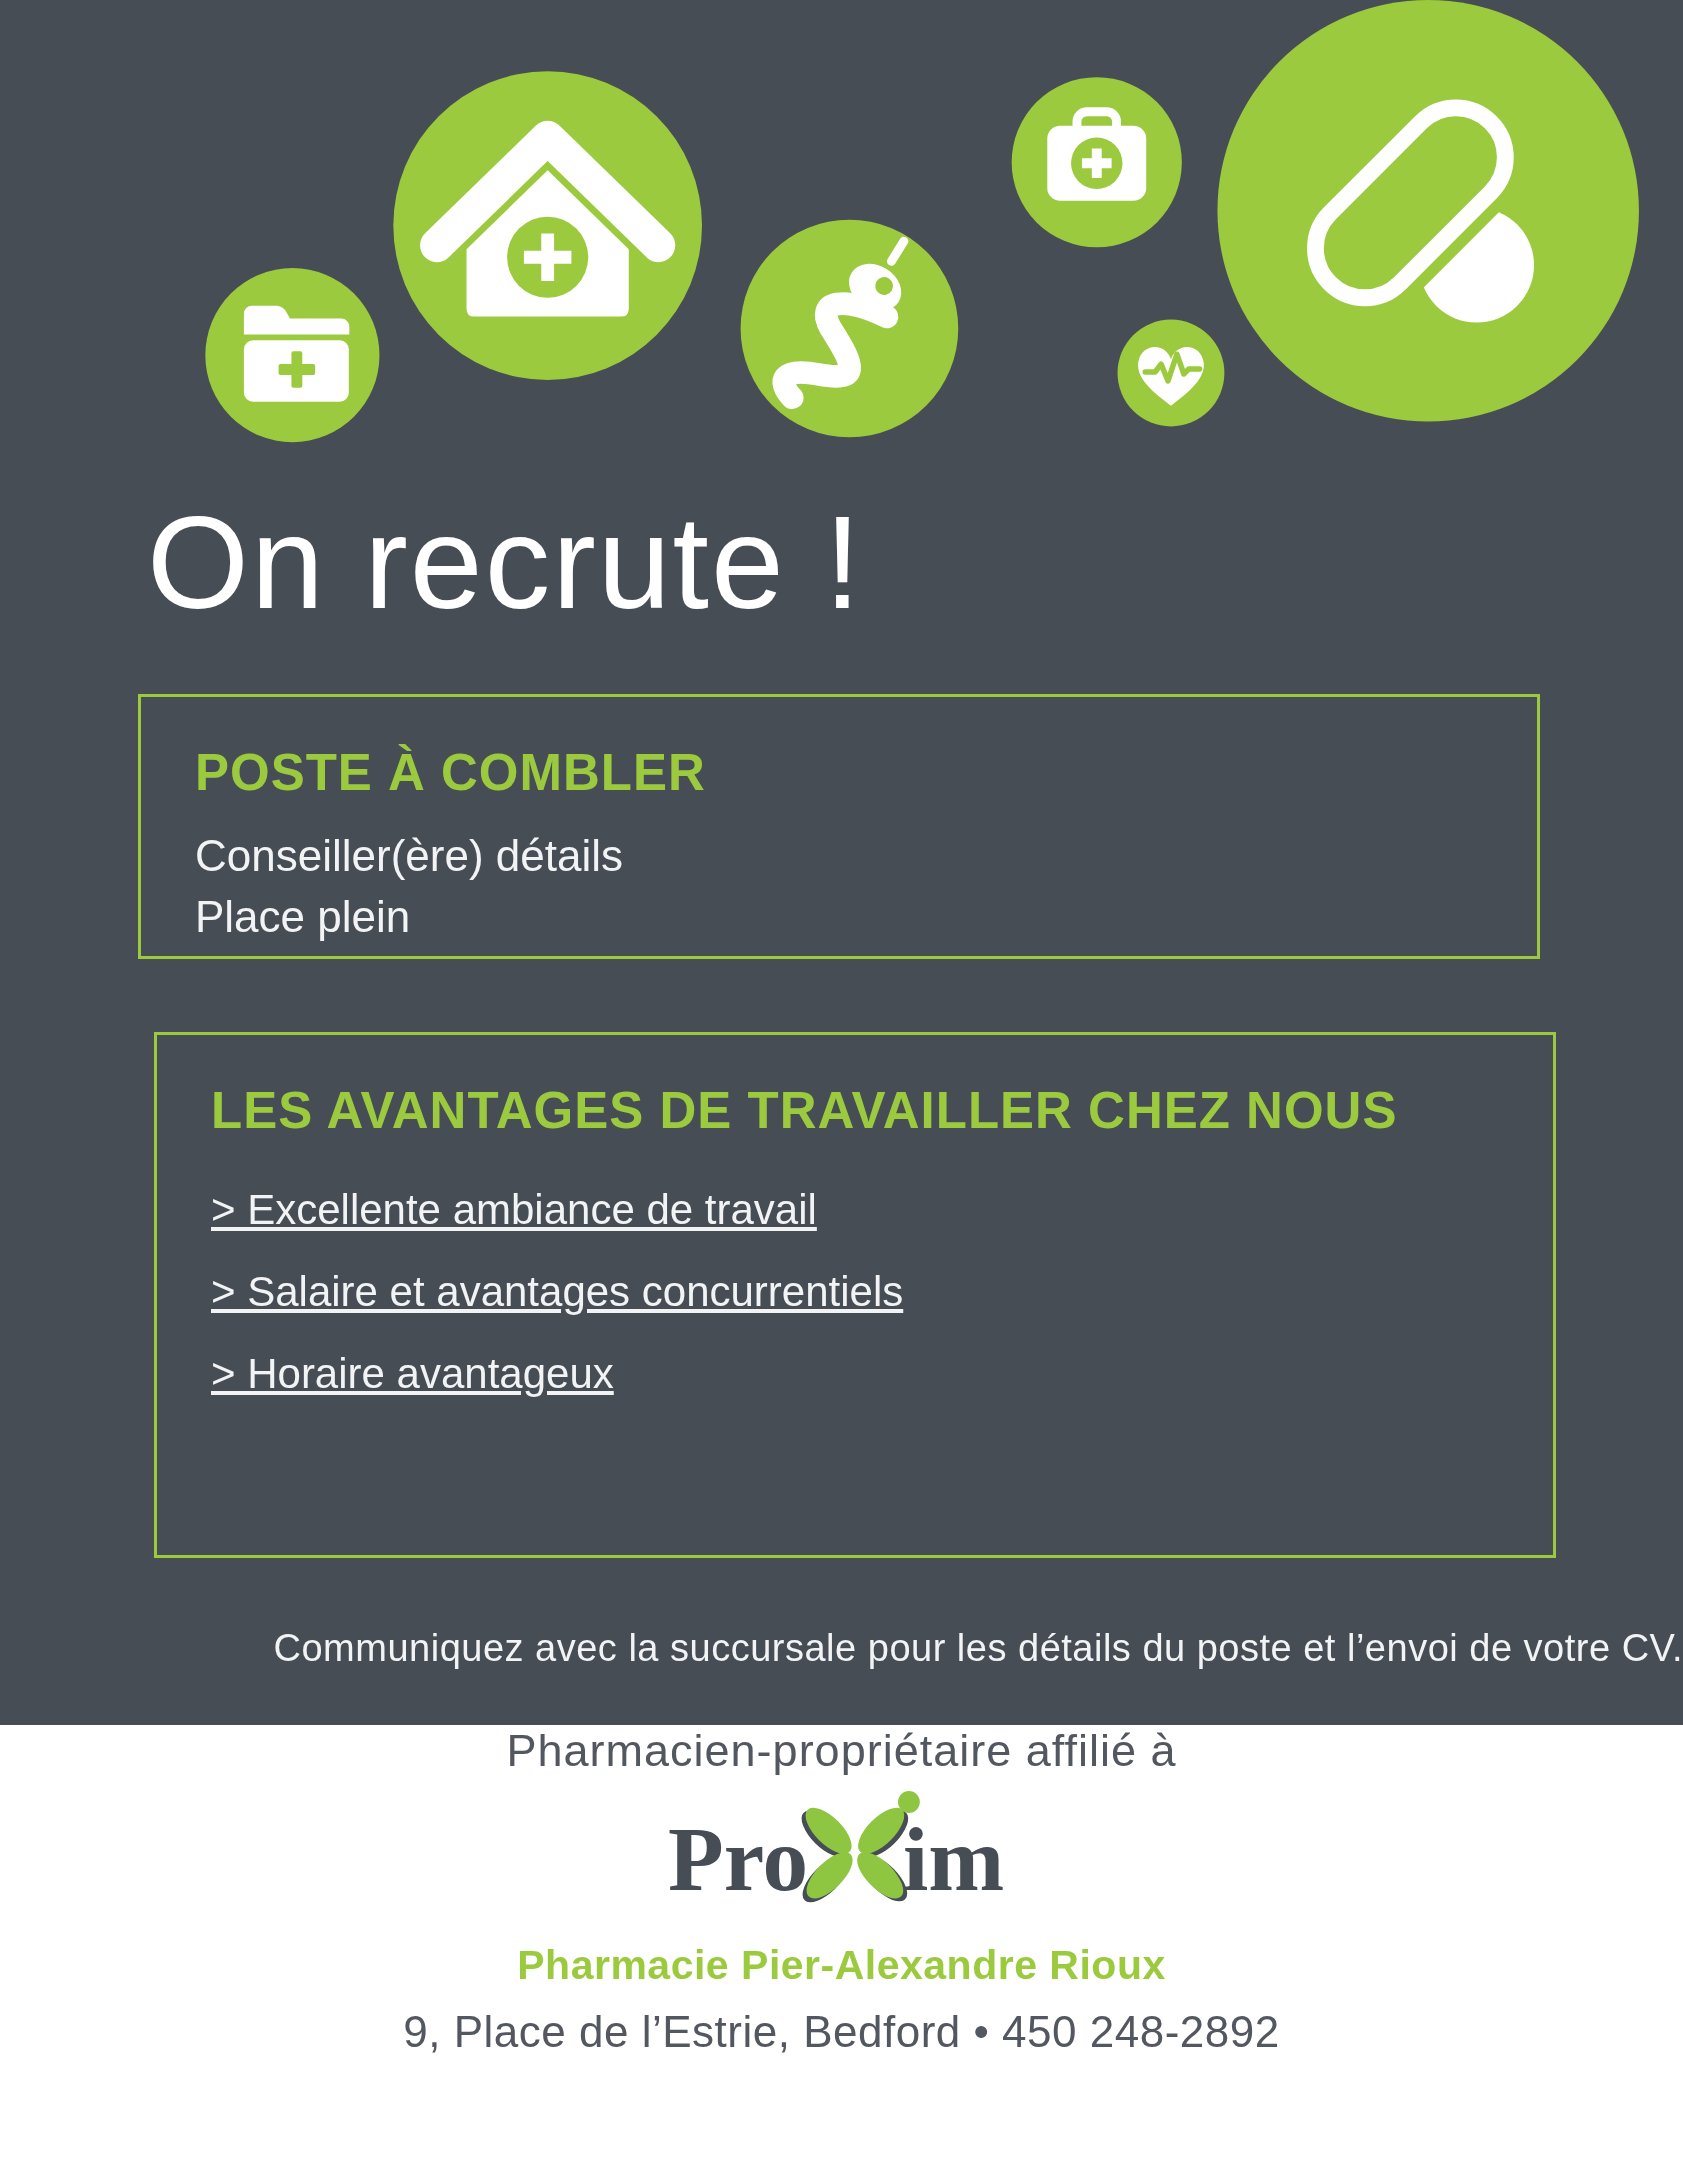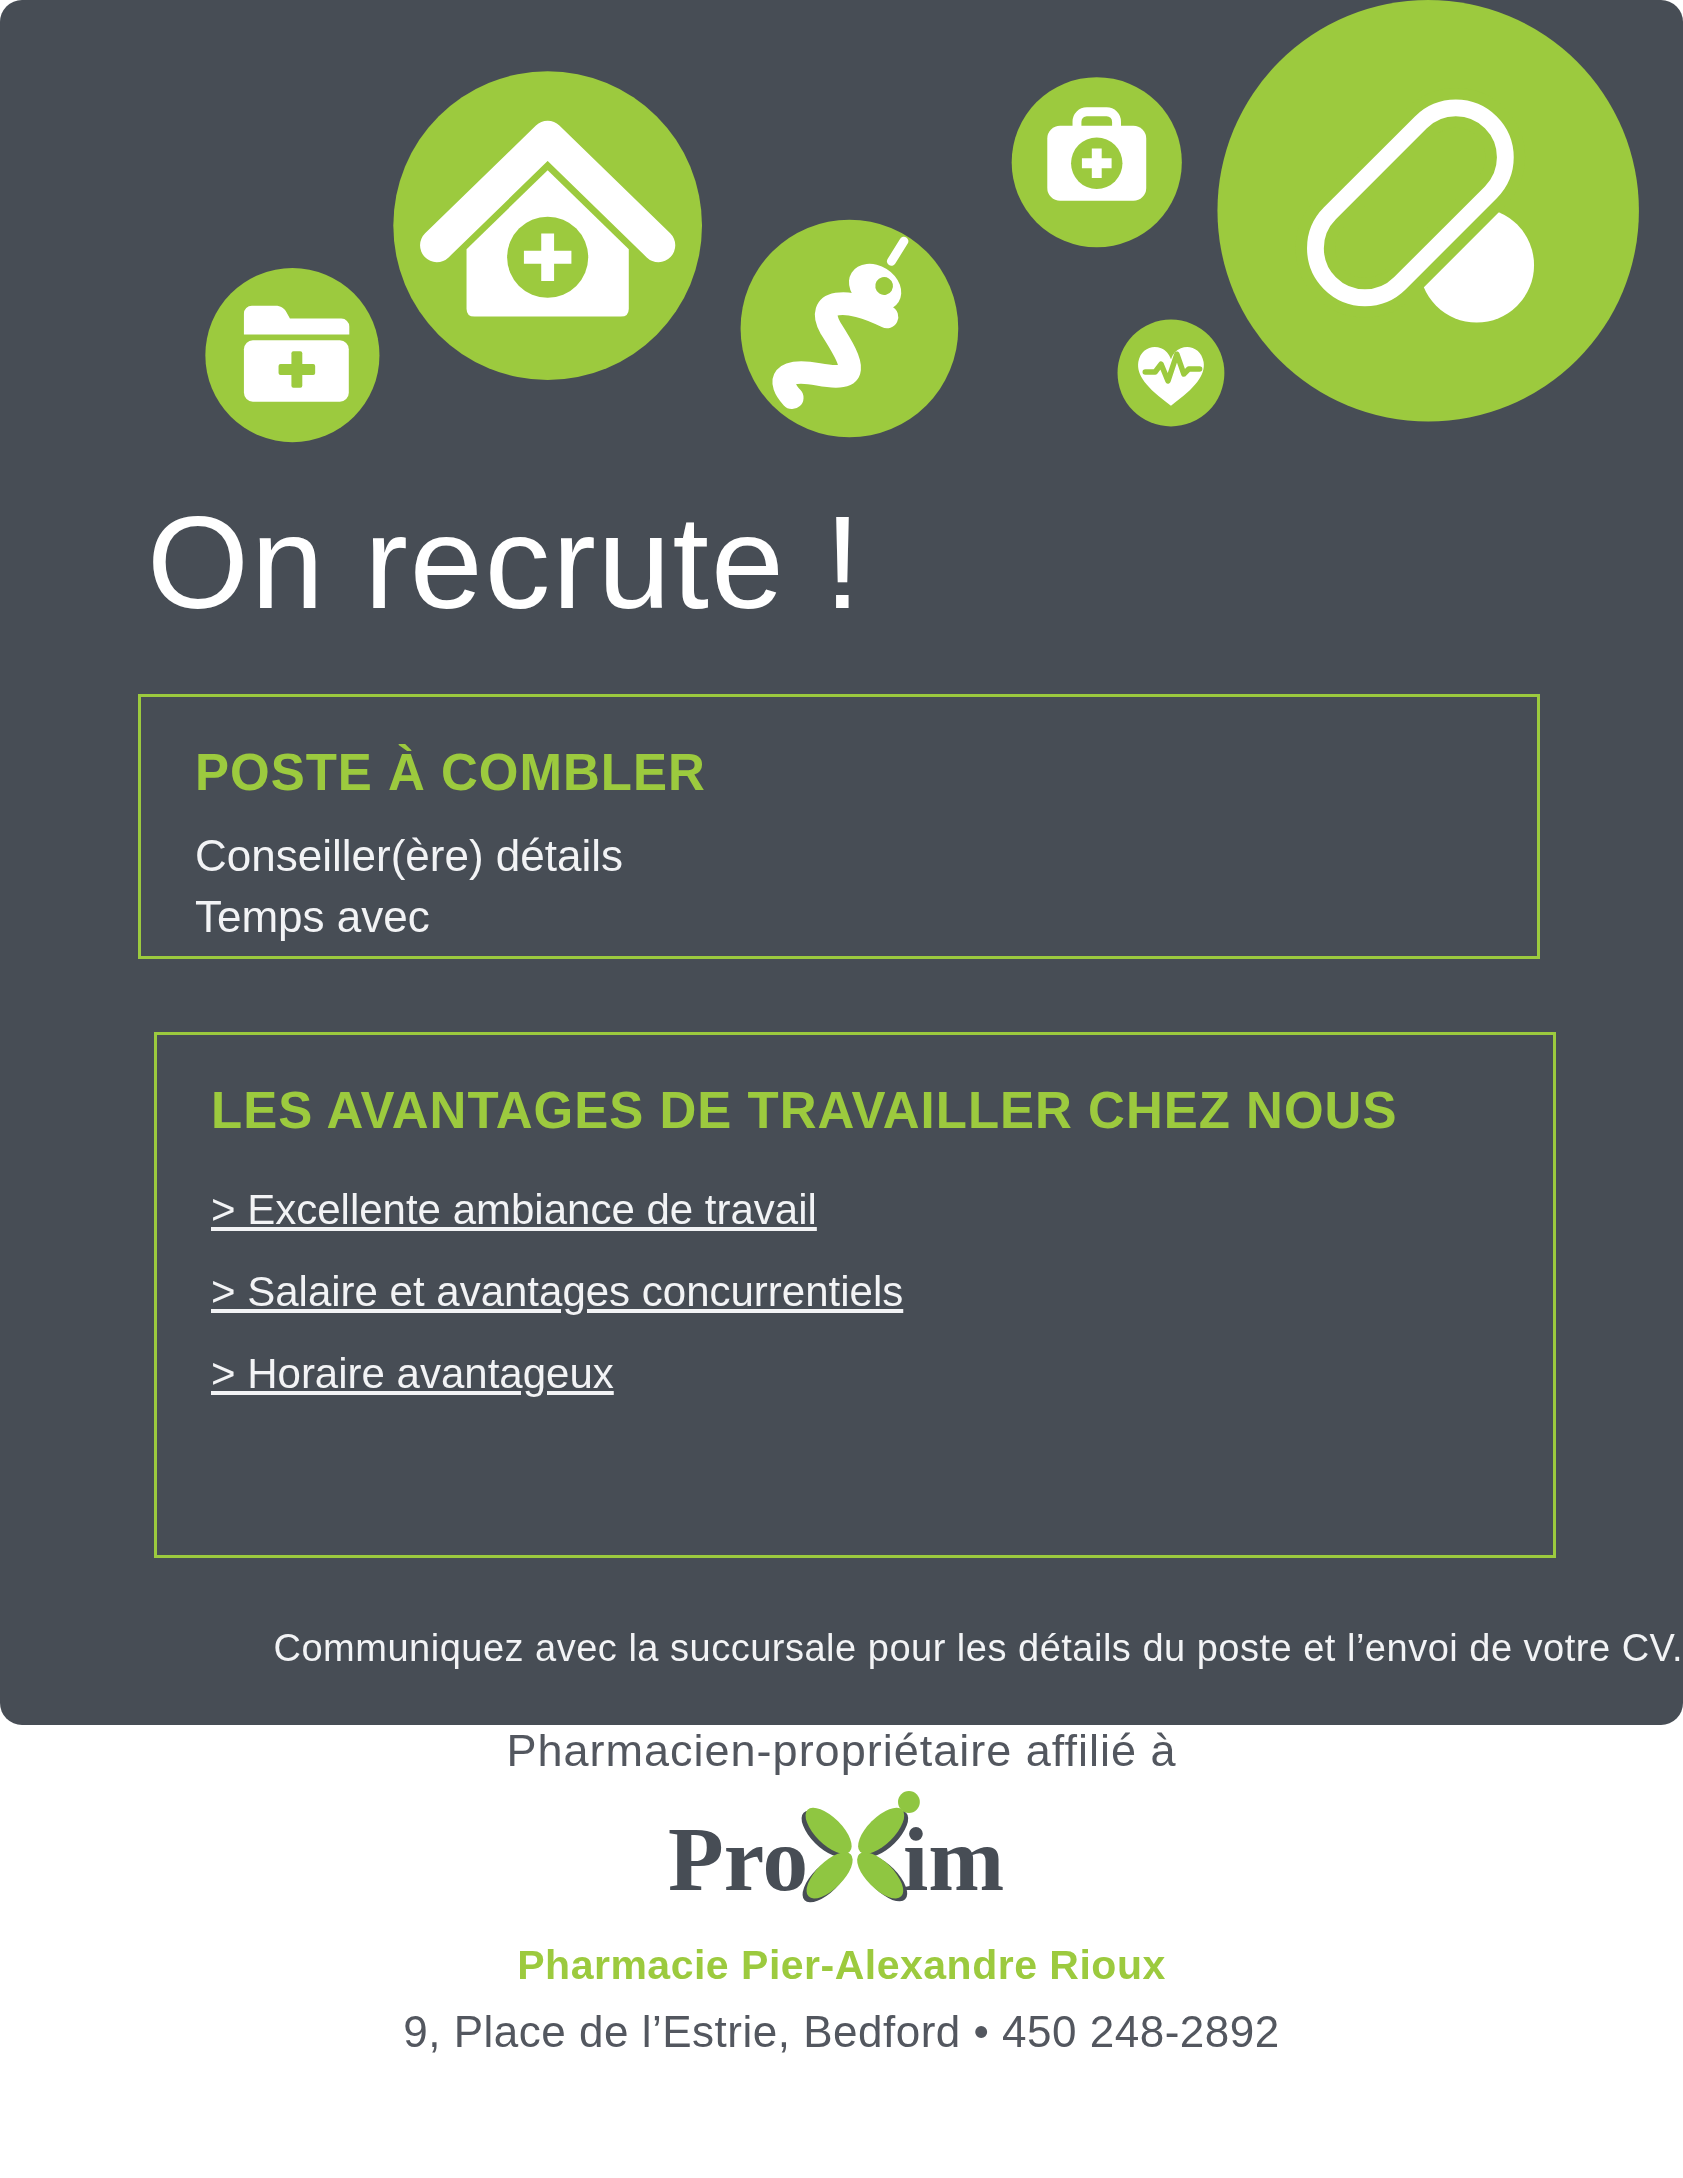--- a/index.html
+++ b/index.html
@@ -16,21 +16,20 @@
     position:relative;
     width:1683px;height:2178px;
     font-family:"Liberation Sans", sans-serif;
     overflow:hidden;
   }
   
   .dark-section{
     position:absolute;left:0;top:0;width:1683px;height:1725px;
     background:var(--dark);
     overflow:hidden;
-    border-radius:22px;
   }
   .icon-band{position:absolute;left:0;top:0;}
   .fill-green{fill:var(--green);}
   .fill-white{fill:#fff;}
   .stroke-white{stroke:#fff;fill:none;}
   .stroke-green{stroke:var(--green);fill:none;}
 
   .main-title{
     position:absolute;left:147px;top:487px;
     font-size:131px;font-weight:300;color:#fff;
@@ -148,21 +147,21 @@
         </g>
       </g>
     </svg>
 
     <div class="main-title">On recrute !</div>
 
     <div class="info-box box-position">
       <div class="box-heading">POSTE À COMBLER</div>
       <div class="box-lines">
         <div class="box-line">Conseiller(ère) détails</div>
-        <div class="box-line">Temps avec</div>
+        <div class="box-line">Place plein</div>
       </div>
     </div>
 
     <div class="info-box box-benefits">
       <div class="box-heading">LES AVANTAGES DE TRAVAILLER CHEZ NOUS</div>
       <ul class="benefit-list">
         <li class="benefit-item">&gt; Excellente ambiance de travail</li>
         <li class="benefit-item">&gt; Salaire et avantages concurrentiels</li>
         <li class="benefit-item">&gt; Horaire avantageux</li>
       </ul>

